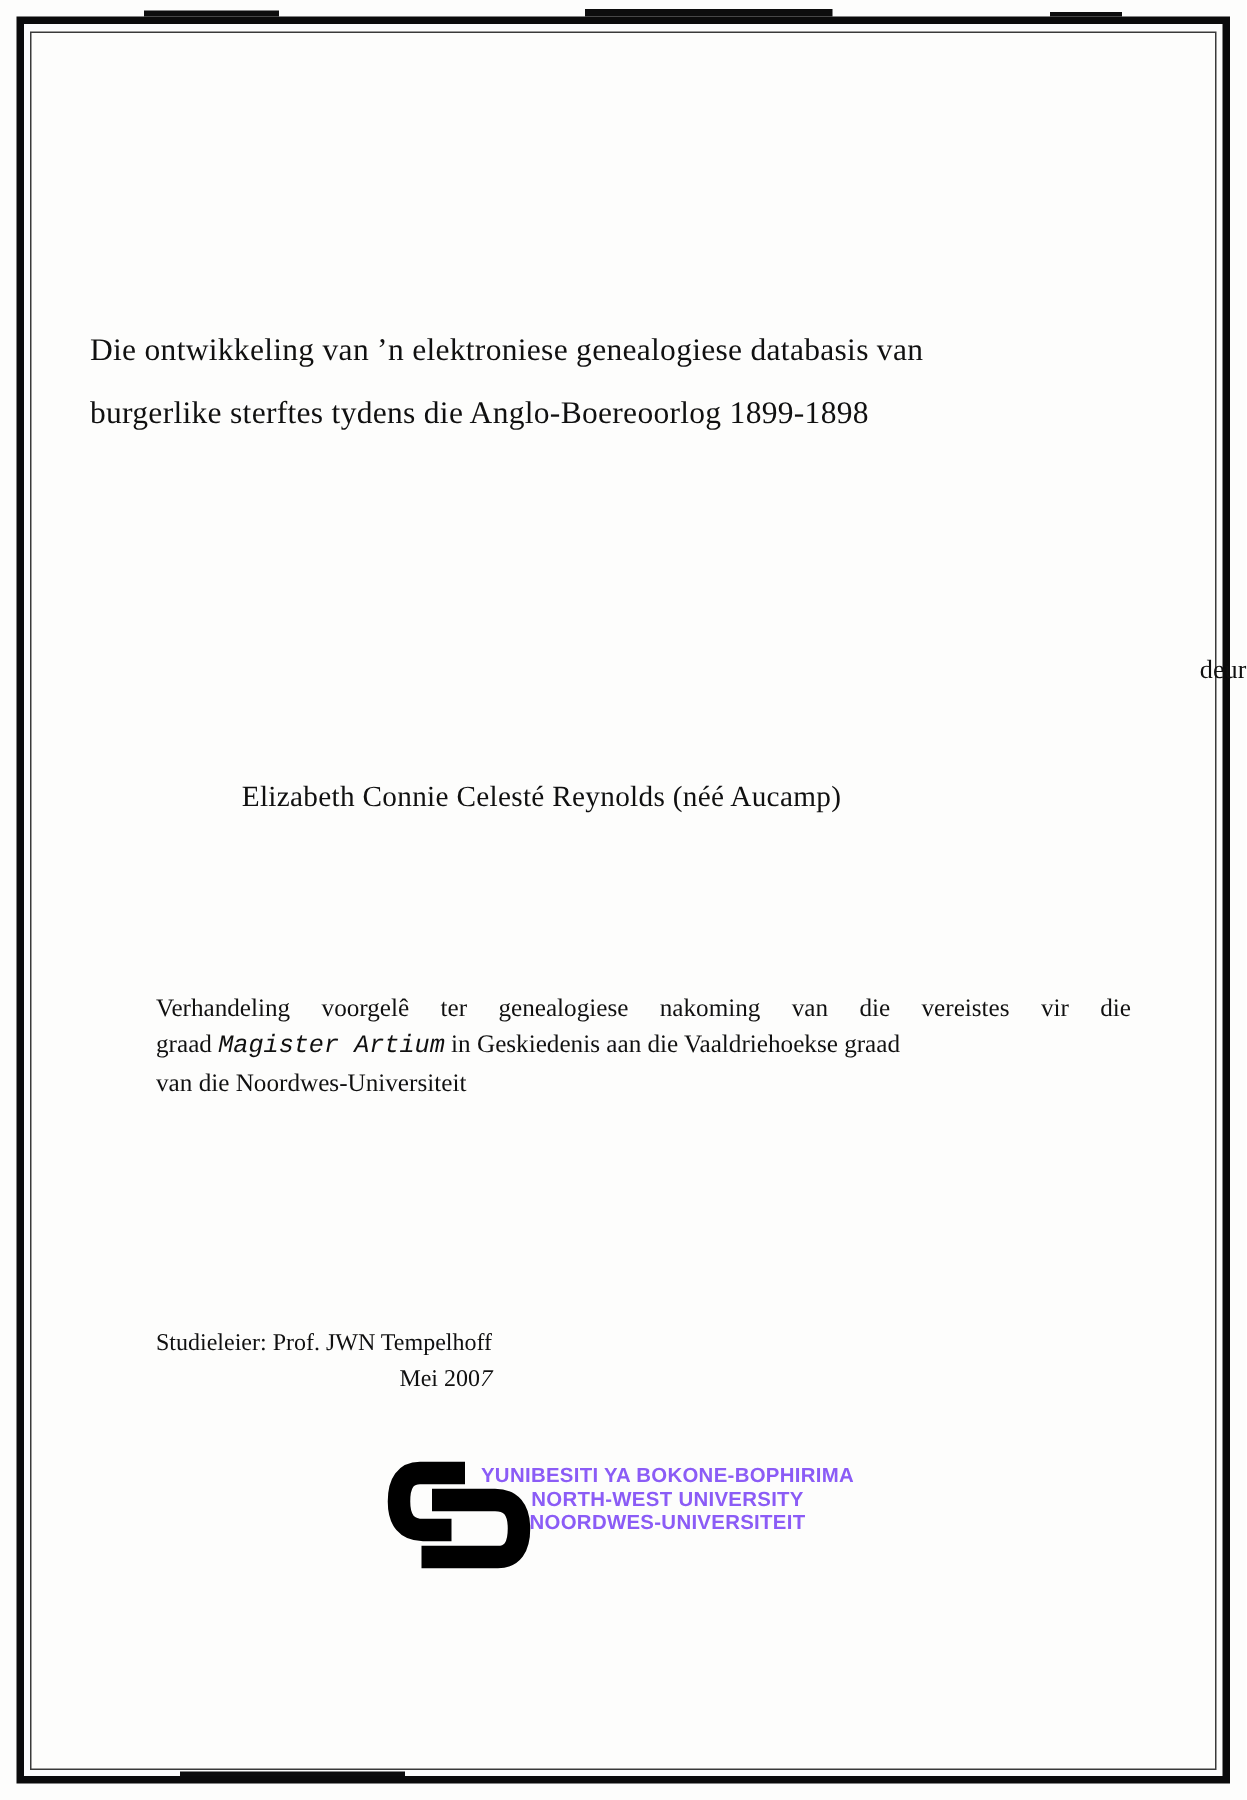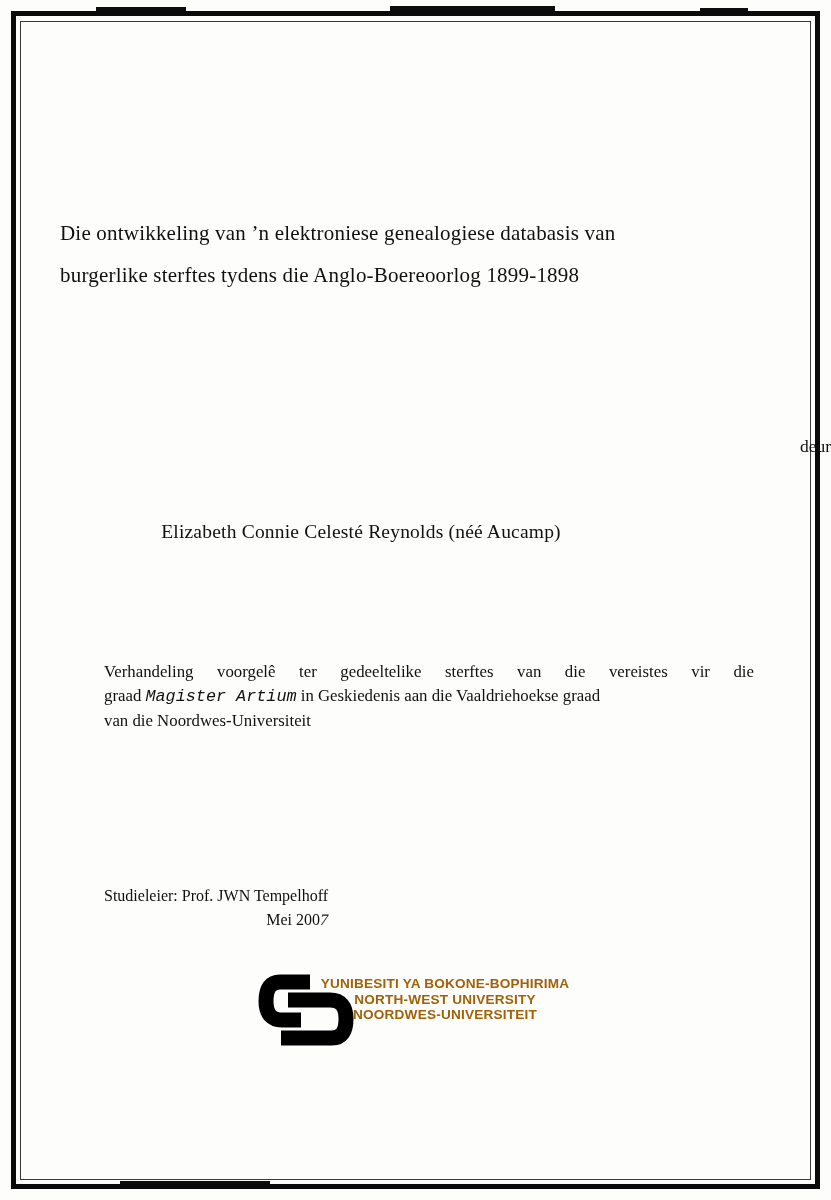--- a/index.html
+++ b/index.html
@@ -112,21 +112,21 @@
     position: absolute;
     left: 62px;
     top: 6px;
     width: 254px;
     text-align: center;
     font-family: "Liberation Sans", "DejaVu Sans", sans-serif;
     font-size: 13.6px;
     font-weight: 600;
     line-height: 15.6px;
     letter-spacing: 0.2px;
-    color: #a16207;
+    color: #8b5cf6;
     white-space: nowrap;
   }
 </style>
 </head>
 <body>
 
 <div class="page">
 
   <div class="frame-outer"></div>
   <div class="frame-inner"></div>
@@ -138,21 +138,21 @@
   <div class="title-block">
     <div>Die ontwikkeling van ’n elektroniese genealogiese databasis van</div>
     <div>burgerlike sterftes tydens die Anglo-Boereoorlog 1899-1898</div>
   </div>
 
   <div class="byline">deur</div>
 
   <div class="author">Elizabeth Connie Celesté Reynolds (néé Aucamp)</div>
 
   <div class="statement">
-    <div class="justified">Verhandeling voorgelê ter gedeeltelike sterftes van die vereistes vir die</div>
+    <div class="justified">Verhandeling voorgelê ter genealogiese nakoming van die vereistes vir die</div>
     <div><span>graad </span><span class="italic">Magister Artium</span><span> in Geskiedenis aan die Vaaldriehoekse graad</span></div>
     <div>van die Noordwes-Universiteit</div>
   </div>
 
   <div class="supervisor-block">
     <div>Studieleier: Prof. JWN Tempelhoff</div>
     <div class="date-line"><span>Mei 200</span><span class="seven">7</span></div>
   </div>
 
   <div class="logo">

